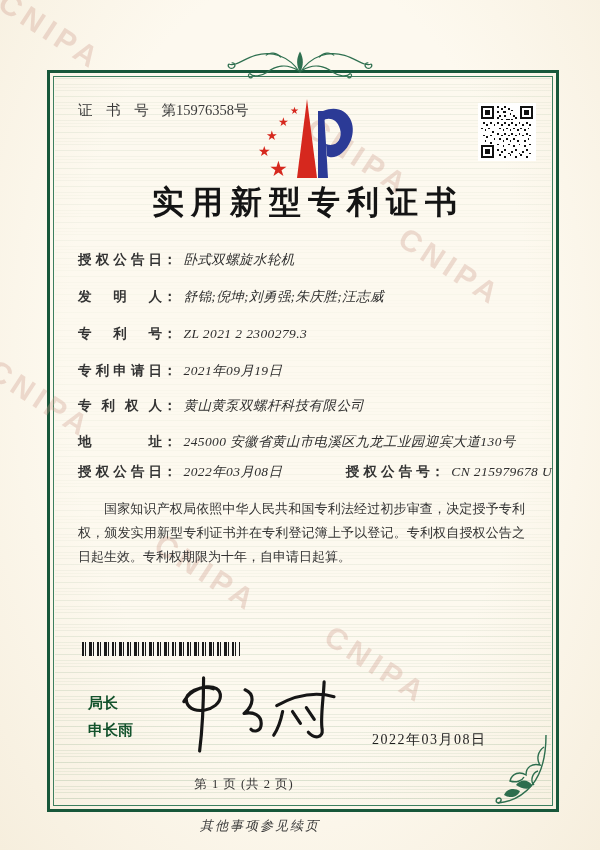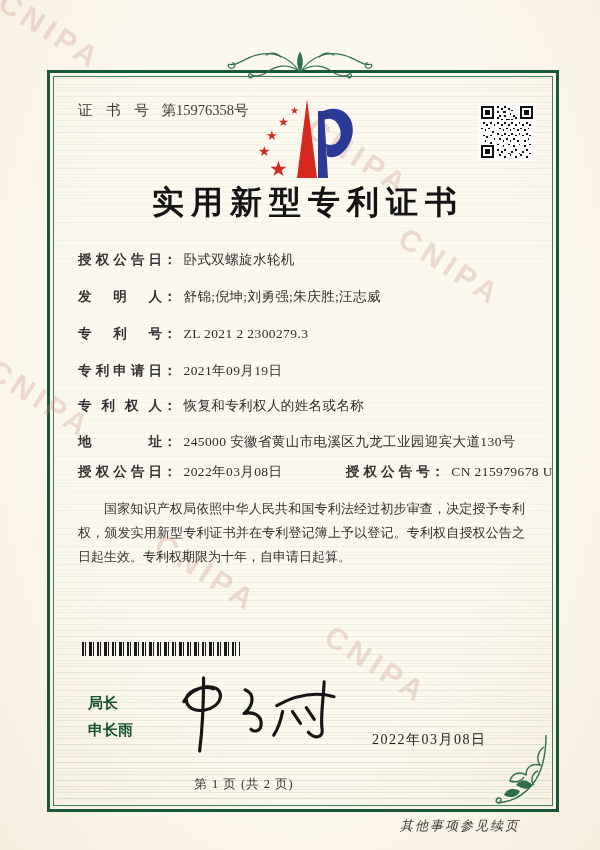--- a/index.html
+++ b/index.html
@@ -30,34 +30,34 @@
   .content{z-index:2;}
   .certno{left:78px;top:101px;font-size:14.5px;color:#3a3a3a;z-index:2;}
   .certno .lab{letter-spacing:5px;margin-right:4px;}
   .logo{left:246px;top:95px;width:118px;height:88px;z-index:2;}
   .qr{left:478px;top:103px;width:58px;height:58px;background:#fff;padding:3px;box-sizing:border-box;z-index:2;}
   .title{left:8px;width:600px;top:181px;text-align:center;font-size:32px;font-weight:700;
          letter-spacing:7px;color:#141414;z-index:2;}
   .frow{left:78px;font-size:13.5px;color:#2e2e2e;z-index:2;white-space:nowrap;}
   .flabel{display:inline-block;width:84px;text-align:justify;text-align-last:justify;font-weight:600;color:#333;vertical-align:bottom;}
   .fcolon{font-weight:600;margin:0 7px 0 1px;}
-  .fvalue{letter-spacing:.4px;}
+  .fvalue{letter-spacing:.4px;font-style:italic;}
   .grant2{margin-left:60px;}
   .paras{left:78px;top:497px;width:447px;font-size:13px;line-height:1.84;color:#333;
          text-align:justify;z-index:2;}
   .paras p{margin:0;text-indent:2em;}
   .barcode{left:82px;top:642px;width:158px;height:14px;z-index:2;
     background:repeating-linear-gradient(90deg,#1a1a1a 0 2px,#f8f6ef 2px 3px,#1a1a1a 3px 4px,
       #f8f6ef 4px 7px,#1a1a1a 7px 10px,#f8f6ef 10px 11px,#1a1a1a 11px 12px,#f8f6ef 12px 15px);}
   .officer{left:88px;top:689px;font-family:"Liberation Sans","DejaVu Sans",sans-serif;
            font-size:15px;font-weight:600;color:#14532d;line-height:27px;z-index:2;}
   .sig{left:158px;top:670px;width:188px;height:84px;z-index:2;}
   .issuedate{left:372px;top:731px;font-size:14px;color:#1f1f1f;letter-spacing:1.5px;z-index:2;}
   .pageinfo{left:0;width:488px;top:776px;text-align:center;font-size:12.5px;color:#333;letter-spacing:1px;z-index:2;}
-  .footnote{left:0;width:520px;top:817px;text-align:right;font-size:13px;font-style:italic;
+  .footnote{left:0;width:520px;top:817px;text-align:center;font-size:13px;font-style:italic;
             color:#3c3c3c;letter-spacing:2px;z-index:2;}
   .orn-top{left:222px;top:44px;width:156px;height:38px;z-index:3;}
   .orn-br{left:494px;top:733px;width:56px;height:72px;z-index:3;}
 </style>
 </head>
 <body>
 
 <div class="abs wm" style="left:-8px;top:14px">CNIPA</div>
 <div class="abs wm" style="left:300px;top:140px">CNIPA</div>
 <div class="abs wm" style="left:392px;top:250px">CNIPA</div>
@@ -153,21 +153,21 @@
 <div class="abs frow" style="top:288px">
   <span class="flabel">发明人</span><span class="fcolon">：</span><span class="fvalue">舒锦;倪坤;刘勇强;朱庆胜;汪志威</span>
 </div>
 <div class="abs frow" style="top:325px">
   <span class="flabel">专利号</span><span class="fcolon">：</span><span class="fvalue">ZL 2021 2 2300279.3</span>
 </div>
 <div class="abs frow" style="top:362px">
   <span class="flabel">专利申请日</span><span class="fcolon">：</span><span class="fvalue">2021年09月19日</span>
 </div>
 <div class="abs frow" style="top:397px">
-  <span class="flabel">专利权人</span><span class="fcolon">：</span><span class="fvalue">恢复和专利权人的姓名或名称</span>
+  <span class="flabel">专利权人</span><span class="fcolon">：</span><span class="fvalue">黄山黄泵双螺杆科技有限公司</span>
 </div>
 <div class="abs frow" style="top:433px">
   <span class="flabel">地址</span><span class="fcolon">：</span><span class="fvalue">245000 安徽省黄山市电溪区九龙工业园迎宾大道130号</span>
 </div>
 <div class="abs frow" style="top:463px">
   <span class="flabel">授权公告日</span><span class="fcolon">：</span><span class="fvalue">2022年03月08日</span>
   <span class="grant2">
     <span class="flabel">授权公告号</span><span class="fcolon">：</span><span class="fvalue">CN 215979678 U</span>
   </span>
 </div>

